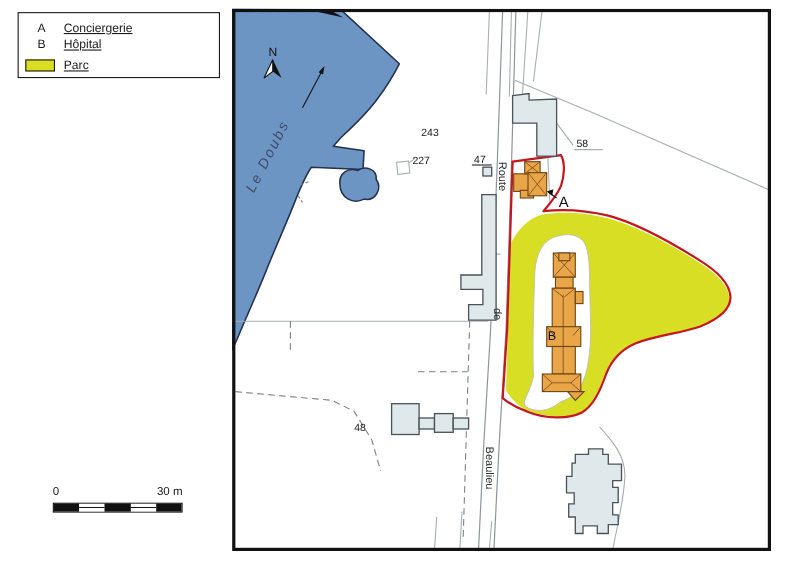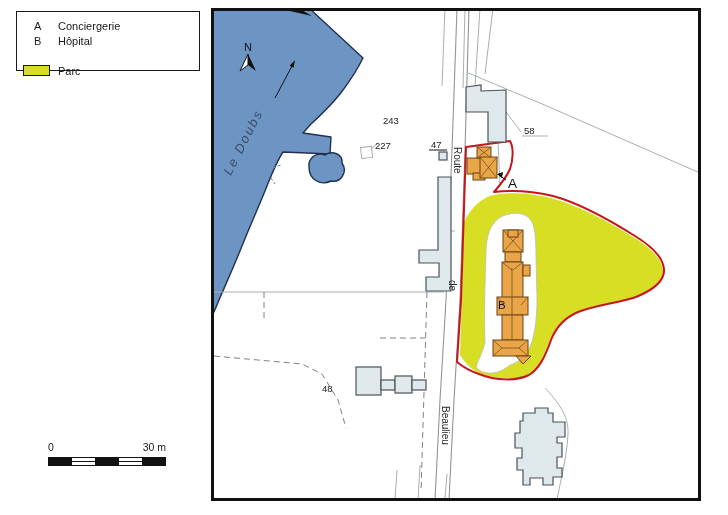--- a/index.html
+++ b/index.html
@@ -5,22 +5,22 @@
   html,body{margin:0;padding:0;background:#fff;}
   .stage{position:relative;width:728px;height:515px;background:#fff;
          font-family:"Liberation Sans",sans-serif;color:#1a1a1a;overflow:hidden;}
 
   
   .legend{position:absolute;left:16px;top:11px;width:184px;height:60px;
           border:1px solid #1a1a1a;background:#fff;box-sizing:border-box;
           padding:6px 8px 5px 5px;font-size:11px;line-height:14px;}
   .legend-row{display:flex;align-items:center;height:15px;}
   .legend-key{display:inline-block;width:24px;margin-left:12px;text-align:left;}
-  .legend-label{display:inline-block;}
-  .swatch-row{margin-top:15px;}
+  .legend-label{display:inline-block;text-decoration:underline;}
+  .swatch-row{margin-top:4px;}
   .legend-swatch{display:inline-block;width:27px;height:11px;margin-left:1px;margin-right:8px;
                  background:var(--park);border:1px solid #1a1a1a;box-sizing:border-box;}
 
   
   .scalebar{position:absolute;left:48px;top:441px;width:118px;}
   .scalebar-labels{display:flex;justify-content:space-between;font-size:10.5px;}
   .scalebar-bar{margin-top:4px;height:7px;border:1px solid #111;display:flex;box-sizing:content-box;}
   .sb-cell{flex:1;}
   .sb-cell.black{background:#111;}
   .sb-cell.white{background:linear-gradient(#fff 43%,#111 43%,#111 57%,#fff 57%);}

